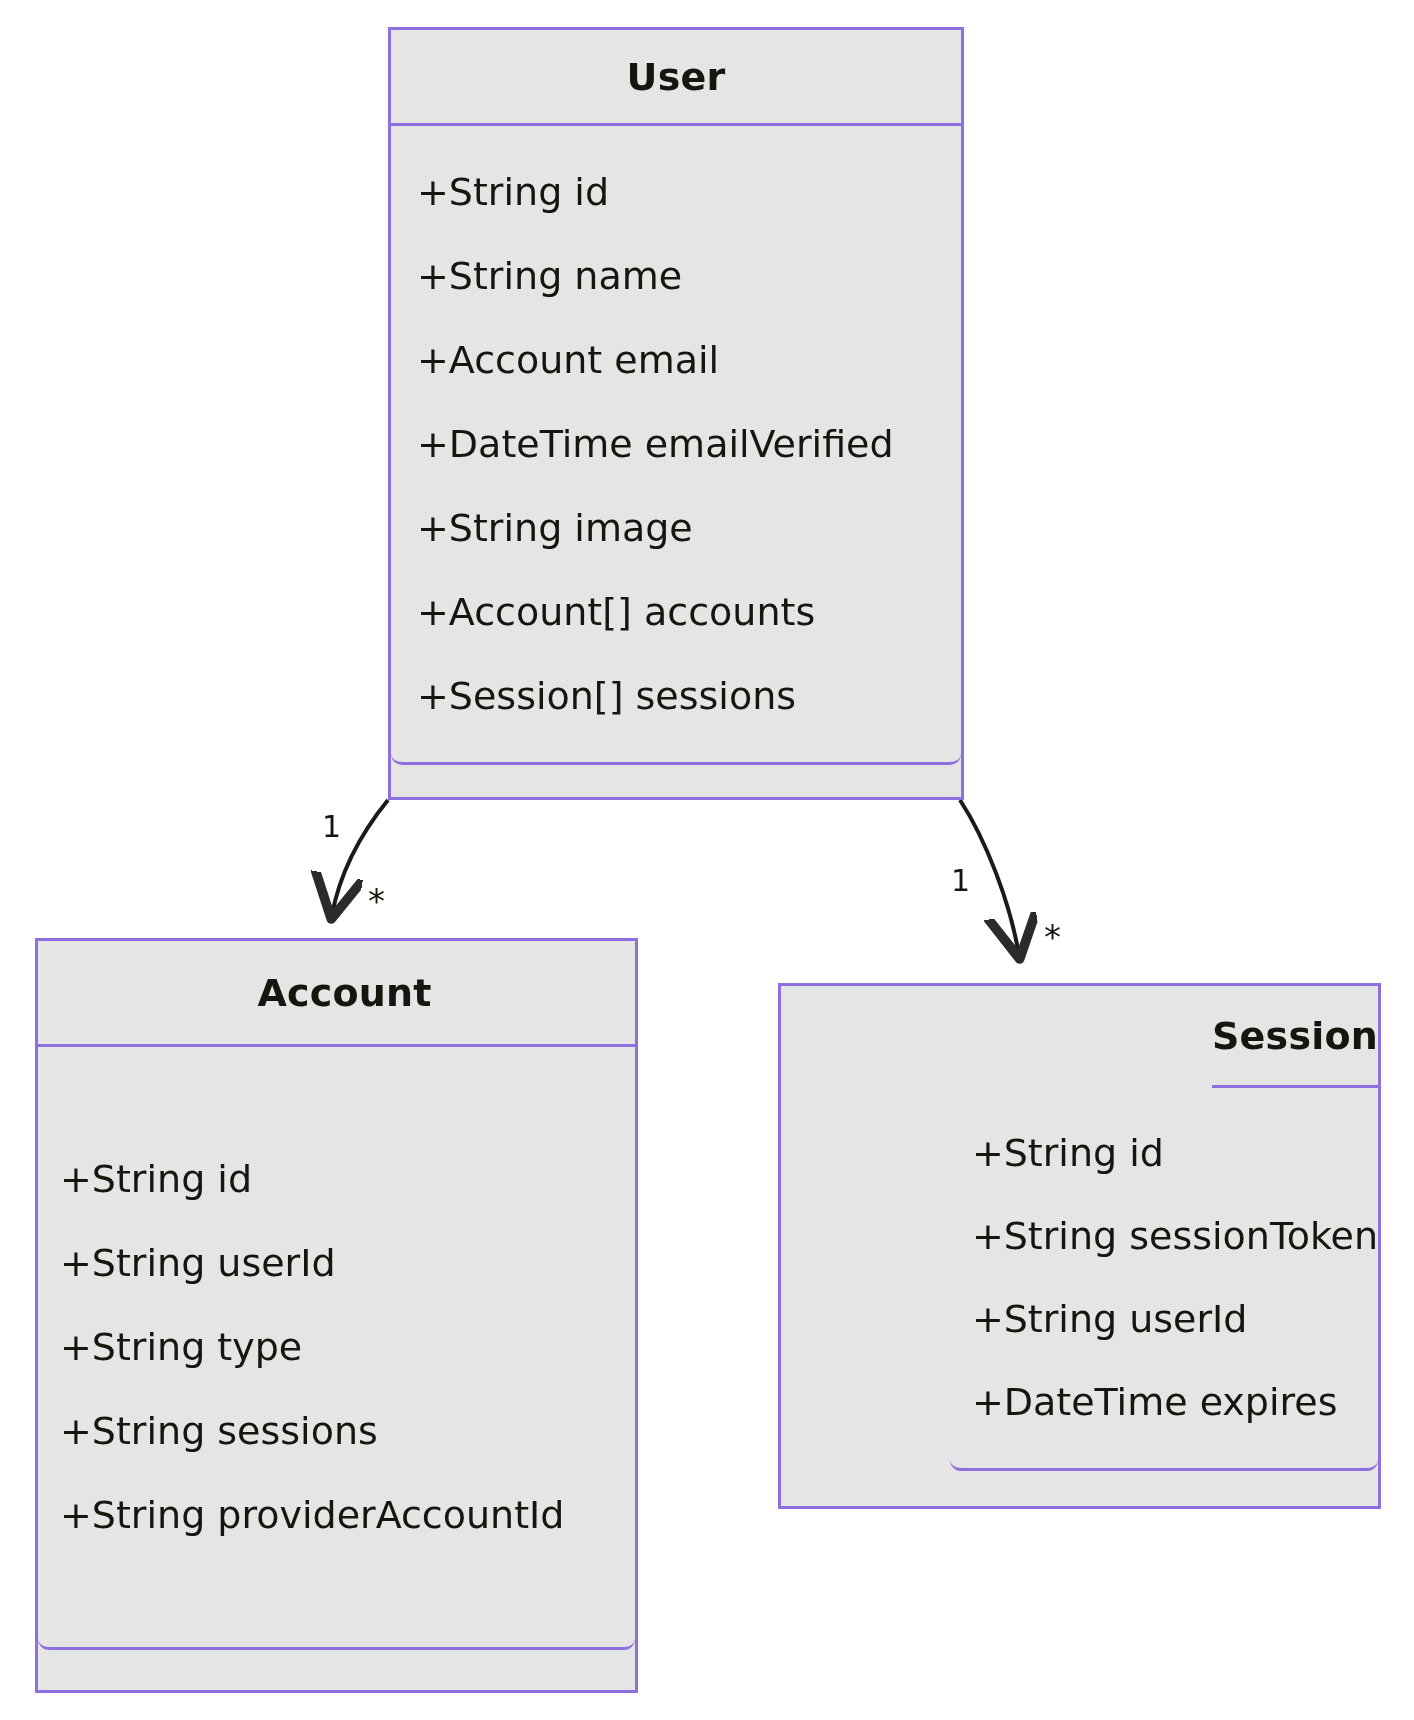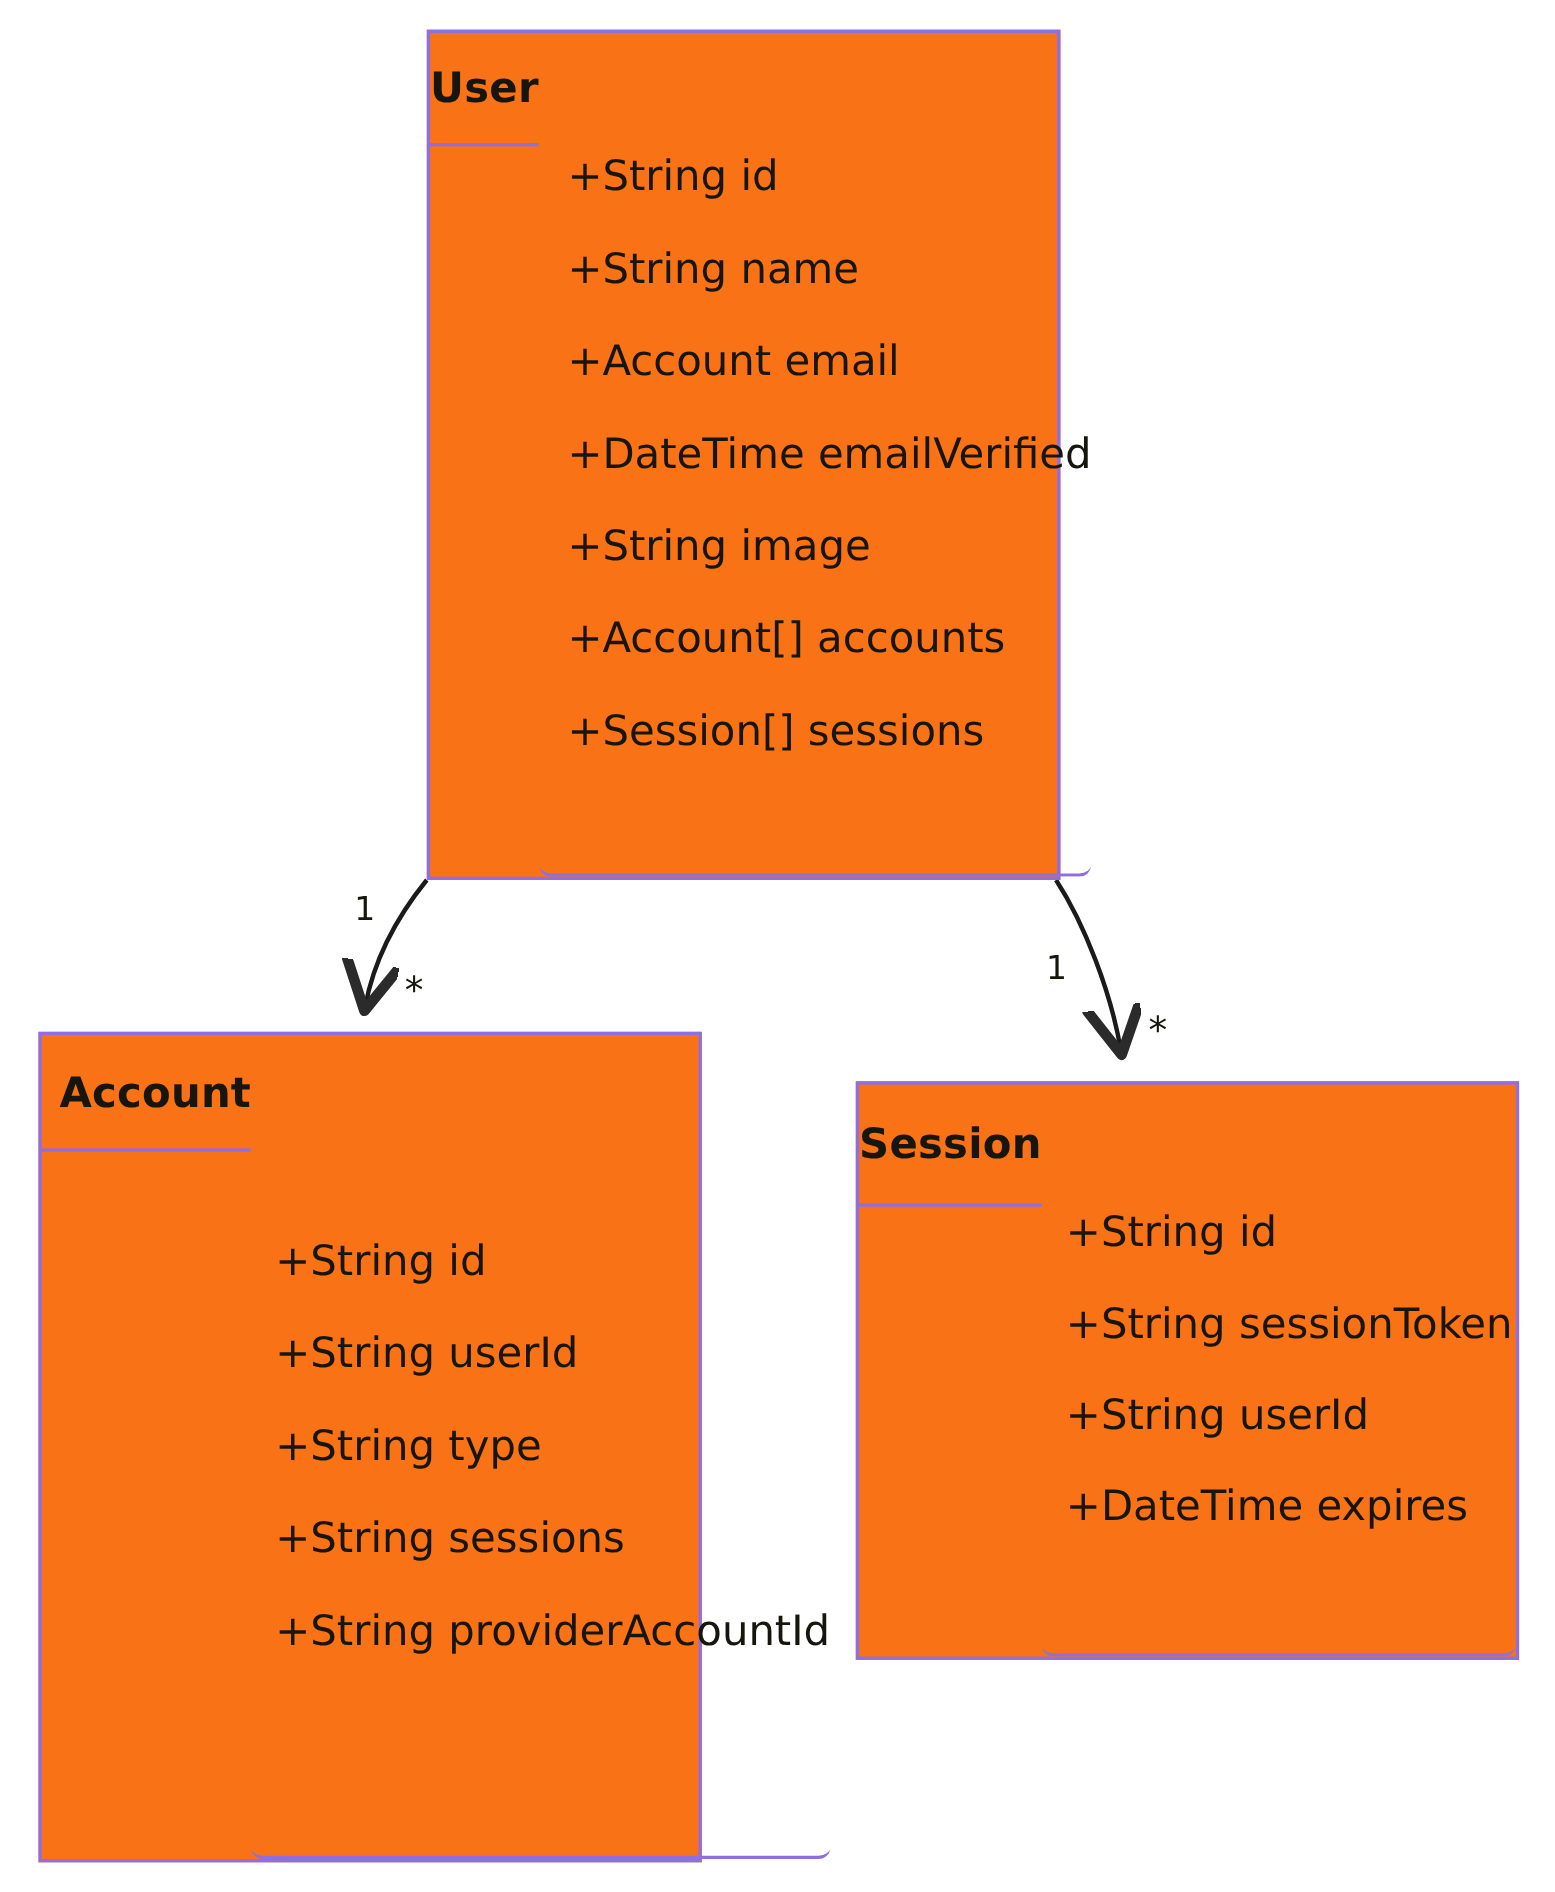--- a/index.html
+++ b/index.html
@@ -22,23 +22,24 @@
     position: absolute;
     left: 0;
     top: 0;
     width: 1414px;
     height: 1720px;
     pointer-events: none;
   }
   .uml-class {
     position: absolute;
     box-sizing: border-box;
-    background: #f97316;
+    background: #e5e5e5;
     border: 3px solid #8E6FE0;
     display: flex;
+    flex-direction: column;
   }
   .class-title {
     box-sizing: border-box;
     text-align: center;
     font-weight: bold;
     color: #16160E;
     border-bottom: 3px solid #8E6FE0;
     display: flex;
     align-items: center;
     justify-content: center;
@@ -110,20 +111,21 @@
   #box-account .class-methods {
     height: 40px;
   }
 
   
   #box-session {
     left: 778px;
     top: 983px;
     width: 603px;
     height: 526px;
+    align-items: flex-end;
   }
   #box-session .class-title {
     height: 111px;
     font-size: 38px;
   }
   #box-session .class-attrs {
     padding: 24px 0 24px 22px;
   }
   #box-session .attr-row {
     font-size: 38px;

